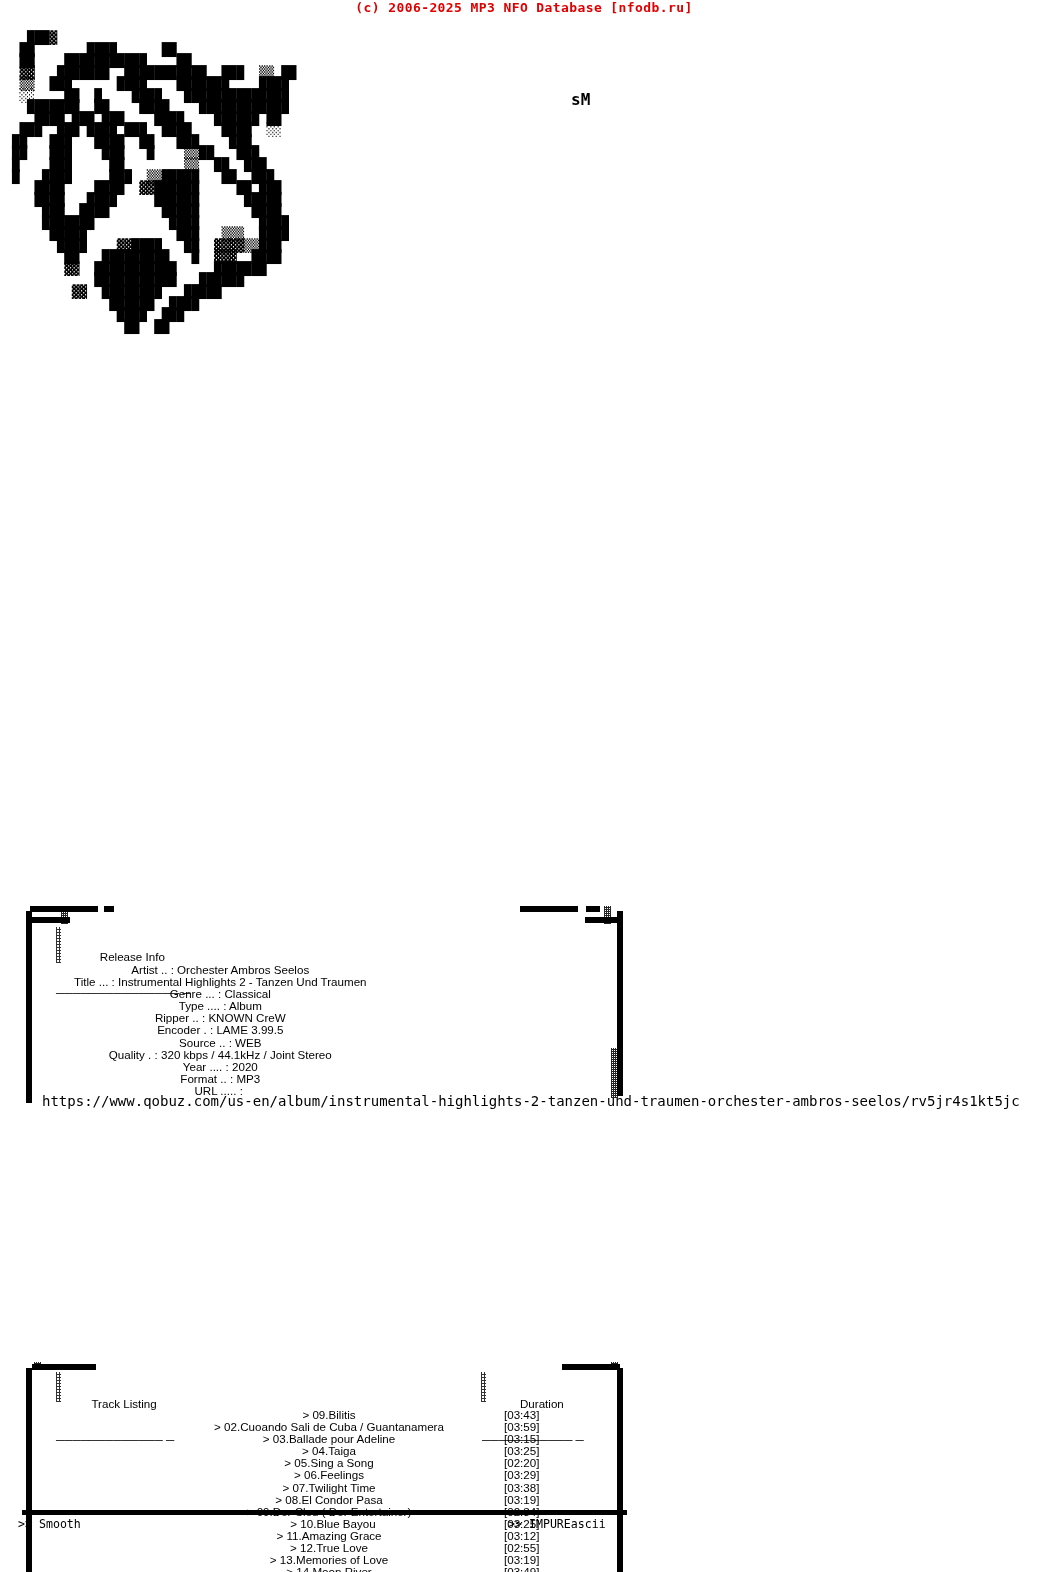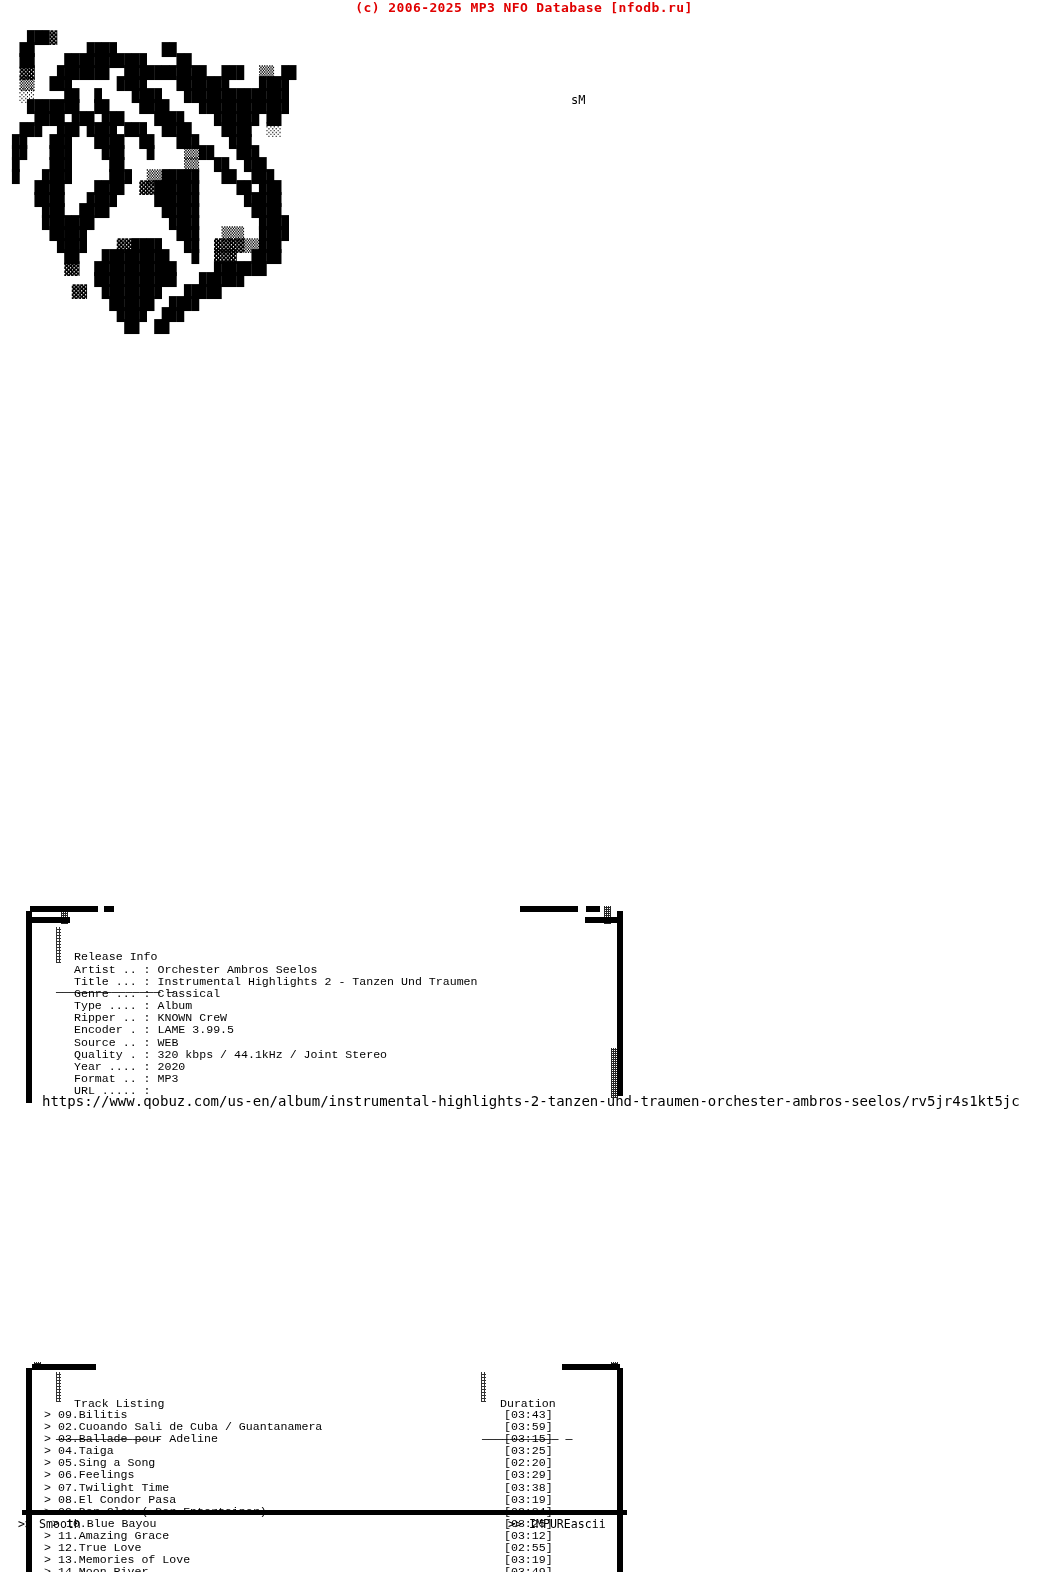--- a/index.html
+++ b/index.html
@@ -40,41 +40,42 @@
     line-height: 11.55px;
     letter-spacing: -0.1px;
     font-family: "DejaVu Sans Mono", "Liberation Mono", monospace;
     white-space: pre;
     color: #000;
   }
   #logo-sig {
     position: absolute;
     left: 571px;
     top: 79px;
-    font-size: 12px;
+    font-size: 16px;
     line-height: 12px;
     font-family: "DejaVu Sans Mono", "Liberation Mono", monospace;
     white-space: pre;
     color: #000;
-    font-weight: normal;
+    font-weight: bold;
   }
 
   
   .section {
     position: absolute;
     left: 0px;
     width: 1048px;
   }
   .box-body {
     position: relative;
-    font-family: Liberation Mono, monospace;
+    font-family: Liberation Sans, sans-serif;
     white-space: pre;
     font-size: 11.6px;
     line-height: 12.1px;
     color: #000;
+    text-align: center;
   }
   .row { white-space: pre; height: 12.1px; }
 
   
   .blk { position: absolute; background: #000; }
   .shade {
     position: absolute;
     background-image:
       repeating-linear-gradient(0deg,  #000 0 1px, transparent 1px 2px),
       repeating-linear-gradient(90deg, #000 0 1px, transparent 1px 2px);

